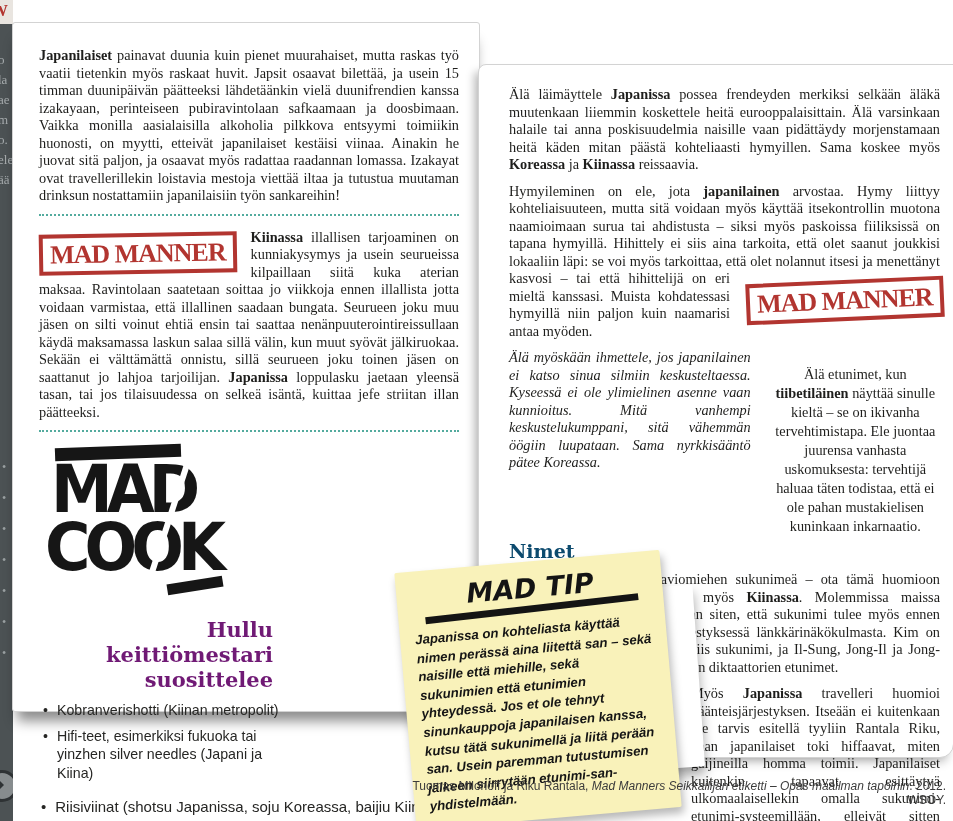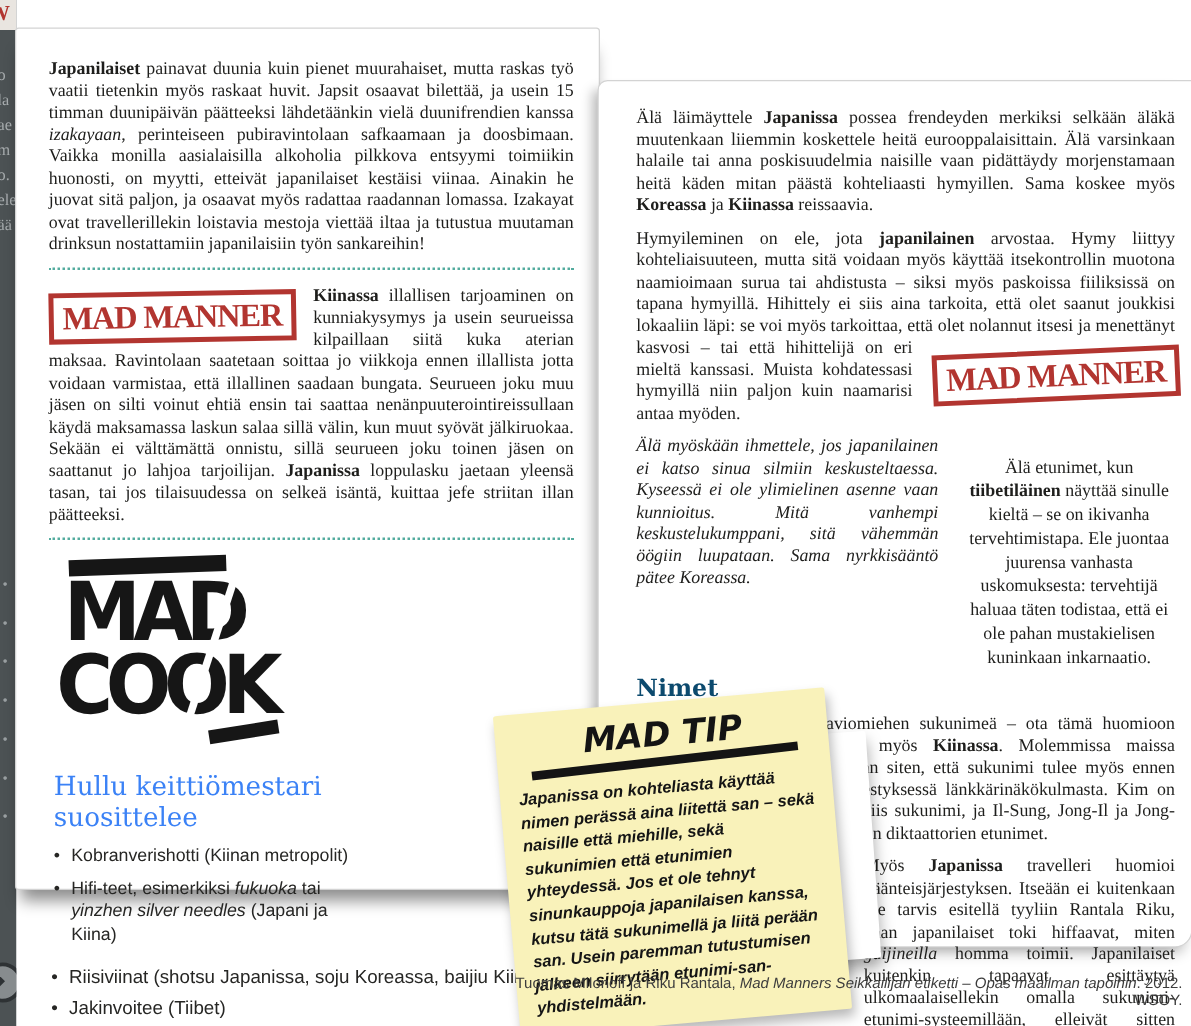--- a/index.html
+++ b/index.html
@@ -1,21 +1,21 @@
 <!DOCTYPE html>
 <html><head>
 <meta charset="utf-8">
 <style>
   html,body{margin:0;padding:0;}
   body{
     width:953px;height:821px;position:relative;background:#ffffff;
     font-family:"Liberation Serif",serif;overflow:hidden;
   }
   .b{font-weight:bold;}
-  .i{font-style:italic;margin-top:48px;}
+  .i{margin-top:48px;}
 
   
   .edge-strip{
     position:absolute;left:0;top:0;width:13px;height:821px;
     background:#4c5254;z-index:1;overflow:hidden;
   }
   .edge-red{
     position:absolute;left:0;top:0;width:13px;height:24px;background:#e9e5e0;
     color:#b23530;font:bold 17px/22px "Liberation Serif",serif;overflow:hidden;
   }
@@ -68,22 +68,22 @@
   .cook-row{display:flex;gap:20px;margin:2px 0 6px 4px;flex-direction:column;}
   .cook-logo{position:relative;width:180px;height:146px;flex:none;}
   .bar1{position:absolute;left:12px;top:1px;width:126px;height:13px;background:#161616;transform:rotate(-2deg);}
   .logo-word{position:absolute;font-family:"DejaVu Sans",sans-serif;font-weight:bold;color:#161616;letter-spacing:-6px;transform:scaleY(1.05);}
   .w1{top:8px;left:8px;font-size:62px;}
   .w2{top:66px;left:2px;font-size:62px;}
   .crack{position:absolute;left:122px;top:-8px;width:6px;height:172px;background:#ffffff;transform:rotate(18deg);z-index:2;}
   .bar2{position:absolute;left:124px;bottom:0px;width:56px;height:11px;background:#161616;transform:rotate(-9deg);}
   .cook-right{padding-top:6px;}
   .cook-heading{
-    font-family:"DejaVu Serif",serif;font-size:21px;line-height:25px;margin:0 0 9px 0;color:#3b82f6;
-    font-weight:normal;width:230px;
+    font-family:"DejaVu Serif",serif;font-size:21px;line-height:25px;margin:0 0 9px 0;color:#701a75;
+    font-weight:bold;width:230px;text-align:right;
   }
   .bullet-item{display:flex;gap:9px;font-family:"Liberation Sans",sans-serif;color:#262624;}
   .bullet-item .dot{flex:none;}
   .side-bullets .bullet-item{font-size:14.2px;line-height:18.5px;margin-bottom:7px;width:236px;}
   .main-bullets{margin-left:2px;}
   .main-bullets .bullet-item{font-size:15px;line-height:24.5px;}
 
   
   .cols{display:flex;gap:20px;margin:0 0 4px 0;}
   .colL{width:254px;font-style:italic;}

